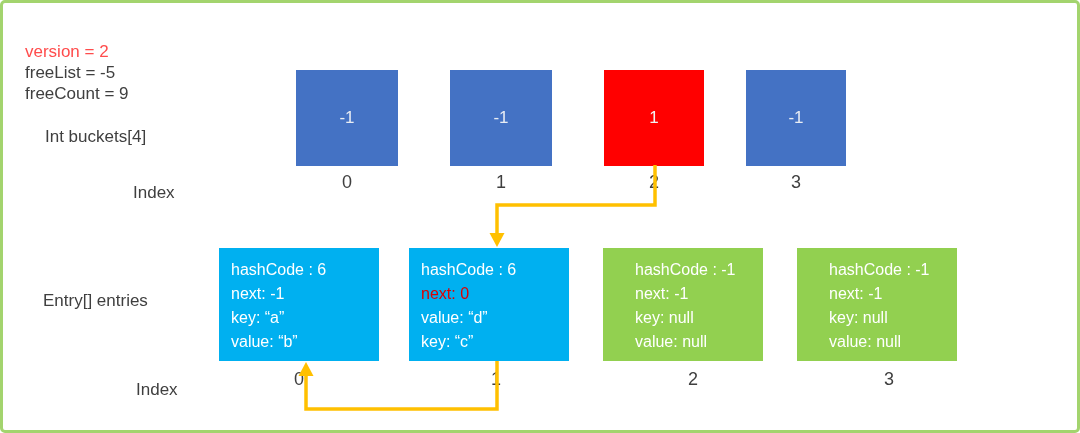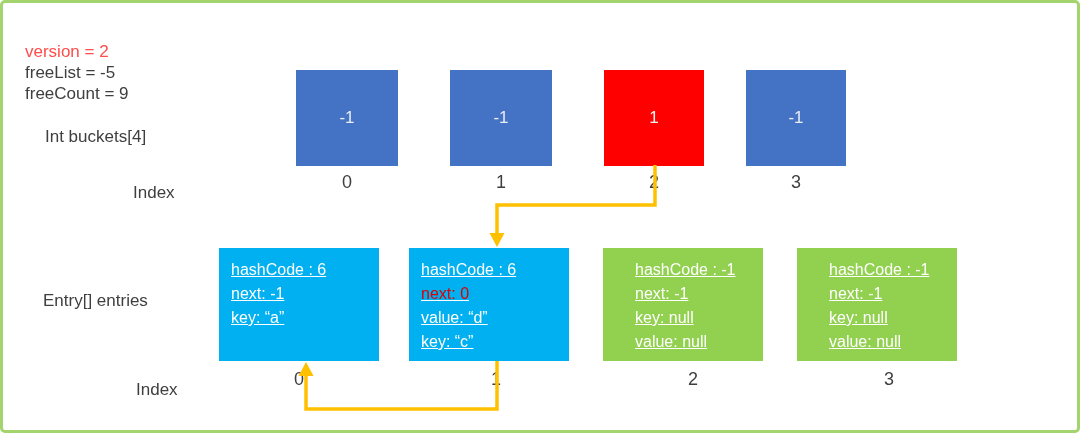--- a/index.html
+++ b/index.html
@@ -35,21 +35,21 @@
   
   .idx{position:absolute;width:60px;text-align:center;font-size:18px;color:var(--text-dark,#3F3F3F);}
   .idx-top{top:169px}
   .it0{left:314px}.it1{left:468px}.it2{left:621px}.it3{left:763px}
   .idx-bottom{top:366px}
   .ib0{left:266px}.ib1{left:463px}.ib2{left:660px}.ib3{left:856px}
   
   .entry{
     position:absolute;top:245px;width:160px;height:113px;
     box-sizing:border-box;padding:10px 0 0 12px;
-    color:var(--box-text-white,#FFFFFF);font-size:16px;line-height:24px;text-decoration:underline;
+    color:var(--box-text-white,#FFFFFF);font-size:16px;line-height:24px;
   }
   .entry[data-state="used"]{background:var(--entry-used-cyan,#00B0F0);}
   .entry[data-state="free"]{background:var(--entry-free-green,#92D050);padding-left:32px;}
   .entry.e0{left:216px}.entry.e1{left:406px}.entry.e2{left:600px}.entry.e3{left:794px}
   .entry-line{white-space:pre;}
   .entry-line[data-em="red"]{color:var(--next-red,#DD0000);}
   
   .overlay{position:absolute;left:0;top:0;pointer-events:none;}
   .overlay polyline{fill:none;stroke:var(--arrow-gold,#FFC000);stroke-width:3.5;}
   .overlay polygon{fill:var(--arrow-gold,#FFC000);}
@@ -85,20 +85,21 @@
 
   <div class="idx idx-top it0">0</div>
   <div class="idx idx-top it1">1</div>
   <div class="idx idx-top it2">2</div>
   <div class="idx idx-top it3">3</div>
 
   <div class="entry e0" data-state="used">
     <div class="entry-line">hashCode : 6</div>
     <div class="entry-line">next: -1</div>
     <div class="entry-line">key: “a”</div>
+    <div class="entry-line">value: “b”</div>
   </div>
   <div class="entry e1" data-state="used">
     <div class="entry-line">hashCode : 6</div>
     <div class="entry-line" data-em="red">next: 0</div>
     <div class="entry-line">value: “d”</div>
     <div class="entry-line">key: “c”</div>
   </div>
   <div class="entry e2" data-state="free">
     <div class="entry-line">hashCode : -1</div>
     <div class="entry-line">next: -1</div>

